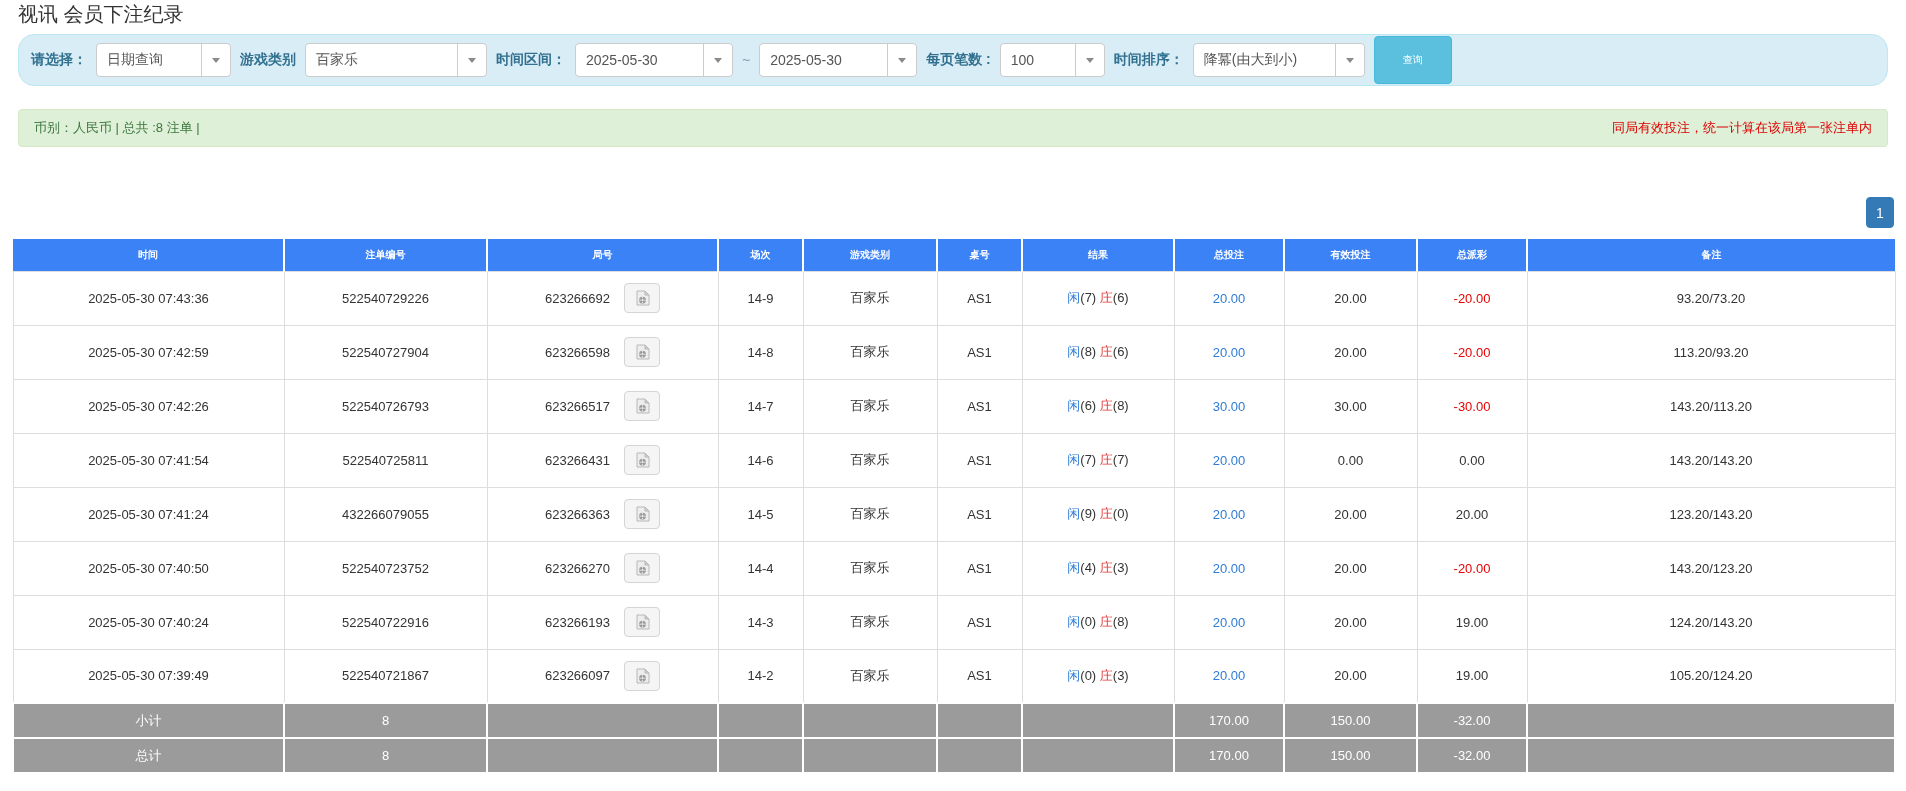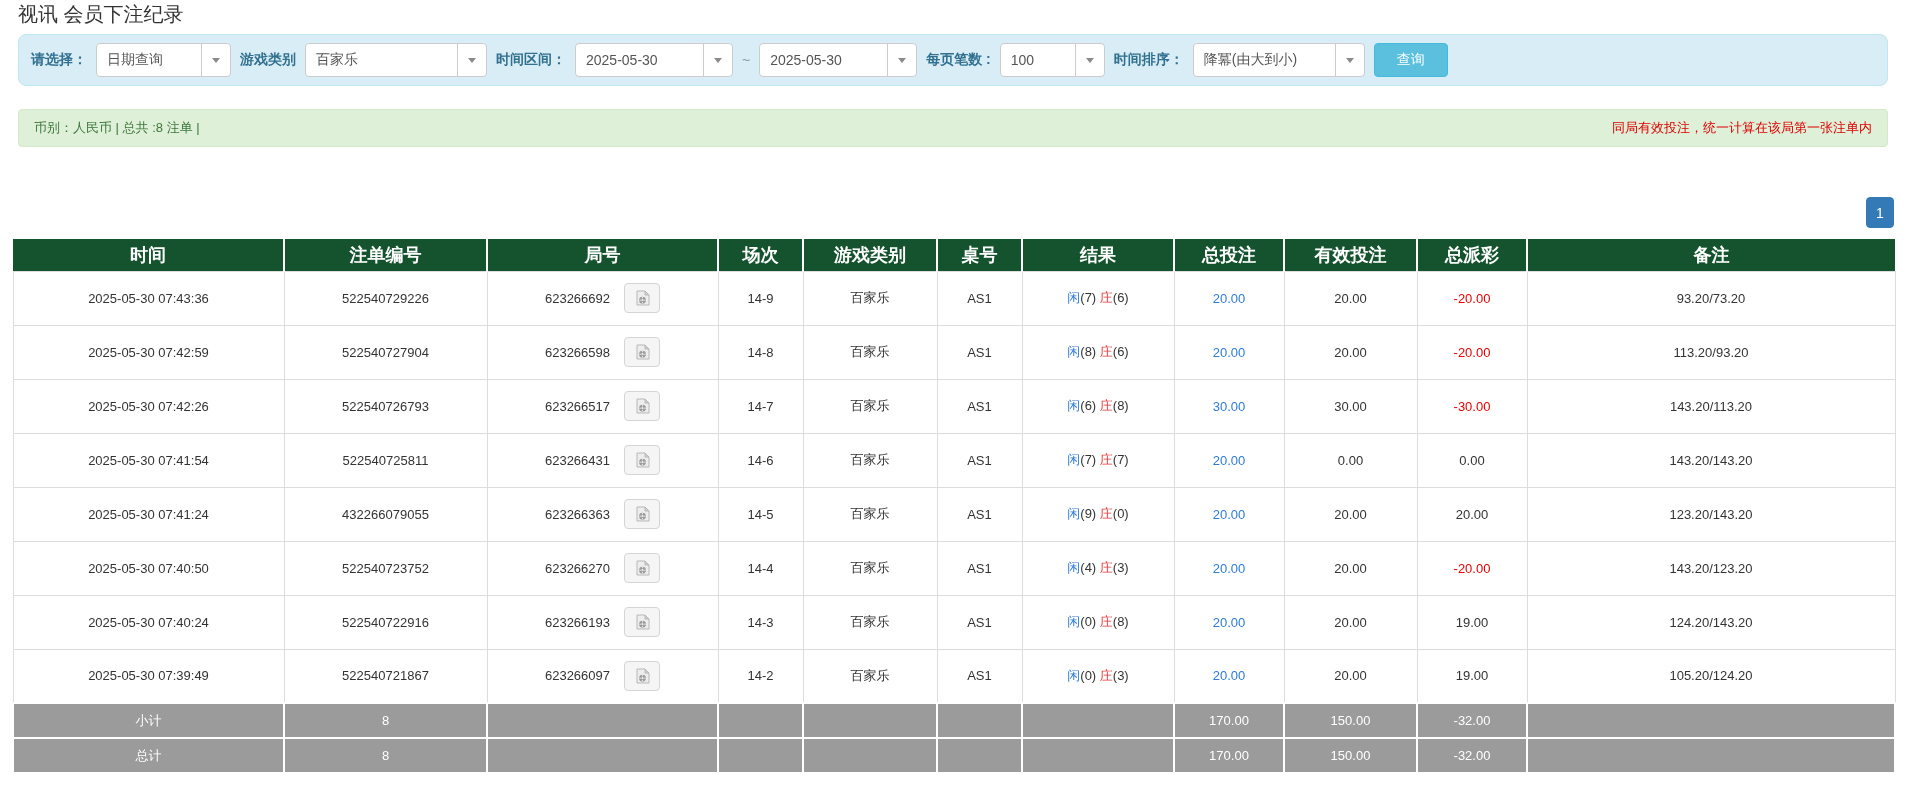--- a/index.html
+++ b/index.html
@@ -16,21 +16,21 @@
     font-size: 20px;
     line-height: 24px;
     font-weight: 500;
     color: #333;
   }
   
   .filter-bar {
     margin: 8px 18px 0 18px;
     background: #d9edf7;
     border: 1px solid #bce8f1;
-    border-radius: 8px;
+    border-radius: 16px;
     padding: 9px 12px;
     display: flex;
     align-items: center;
     gap: 9px;
     height: 52px;
   }
   .filter-label {
     color: #31708f;
     font-weight: bold;
     font-size: 14px;
@@ -71,23 +71,23 @@
   }
   .w-query { width: 135px; }
   .w-game  { width: 182px; }
   .w-date  { width: 158px; }
   .w-per   { width: 105px; }
   .w-sort  { width: 172px; }
   .search-btn {
     background: #5bc0de;
     border: 1px solid #46b8da;
     color: #fff;
-    font-size: 14px;
-    height: 34px;
-    padding: 0 22px;
+    font-size: 10px;
+    height: 48px;
+    padding: 0 28px;
     border-radius: 4px;
     cursor: pointer;
     font-family: "Liberation Sans", sans-serif;
   }
   
   .summary-bar {
     margin: 23px 18px 0 18px;
     background: #dff0d8;
     border: 1px solid #d6e9c6;
     border-radius: 4px;
@@ -123,24 +123,24 @@
   
   table.records {
     margin: 11px 12px 0 12px;
     border-collapse: collapse;
     table-layout: fixed;
     width: 1882px;
     font-size: 13px;
     color: #333;
   }
   table.records thead th {
-    background: #14532d;
+    background: #3b82f6;
     color: #fff;
     font-weight: bold;
-    font-size: 18px;
+    font-size: 10px;
     height: 32px;
     text-align: center;
     border-right: 2px solid #fff;
   }
   table.records thead th:last-child { border-right: none; }
   table.records tbody td {
     border: 1px solid #ddd;
     height: 54px;
     text-align: center;
     vertical-align: middle;

